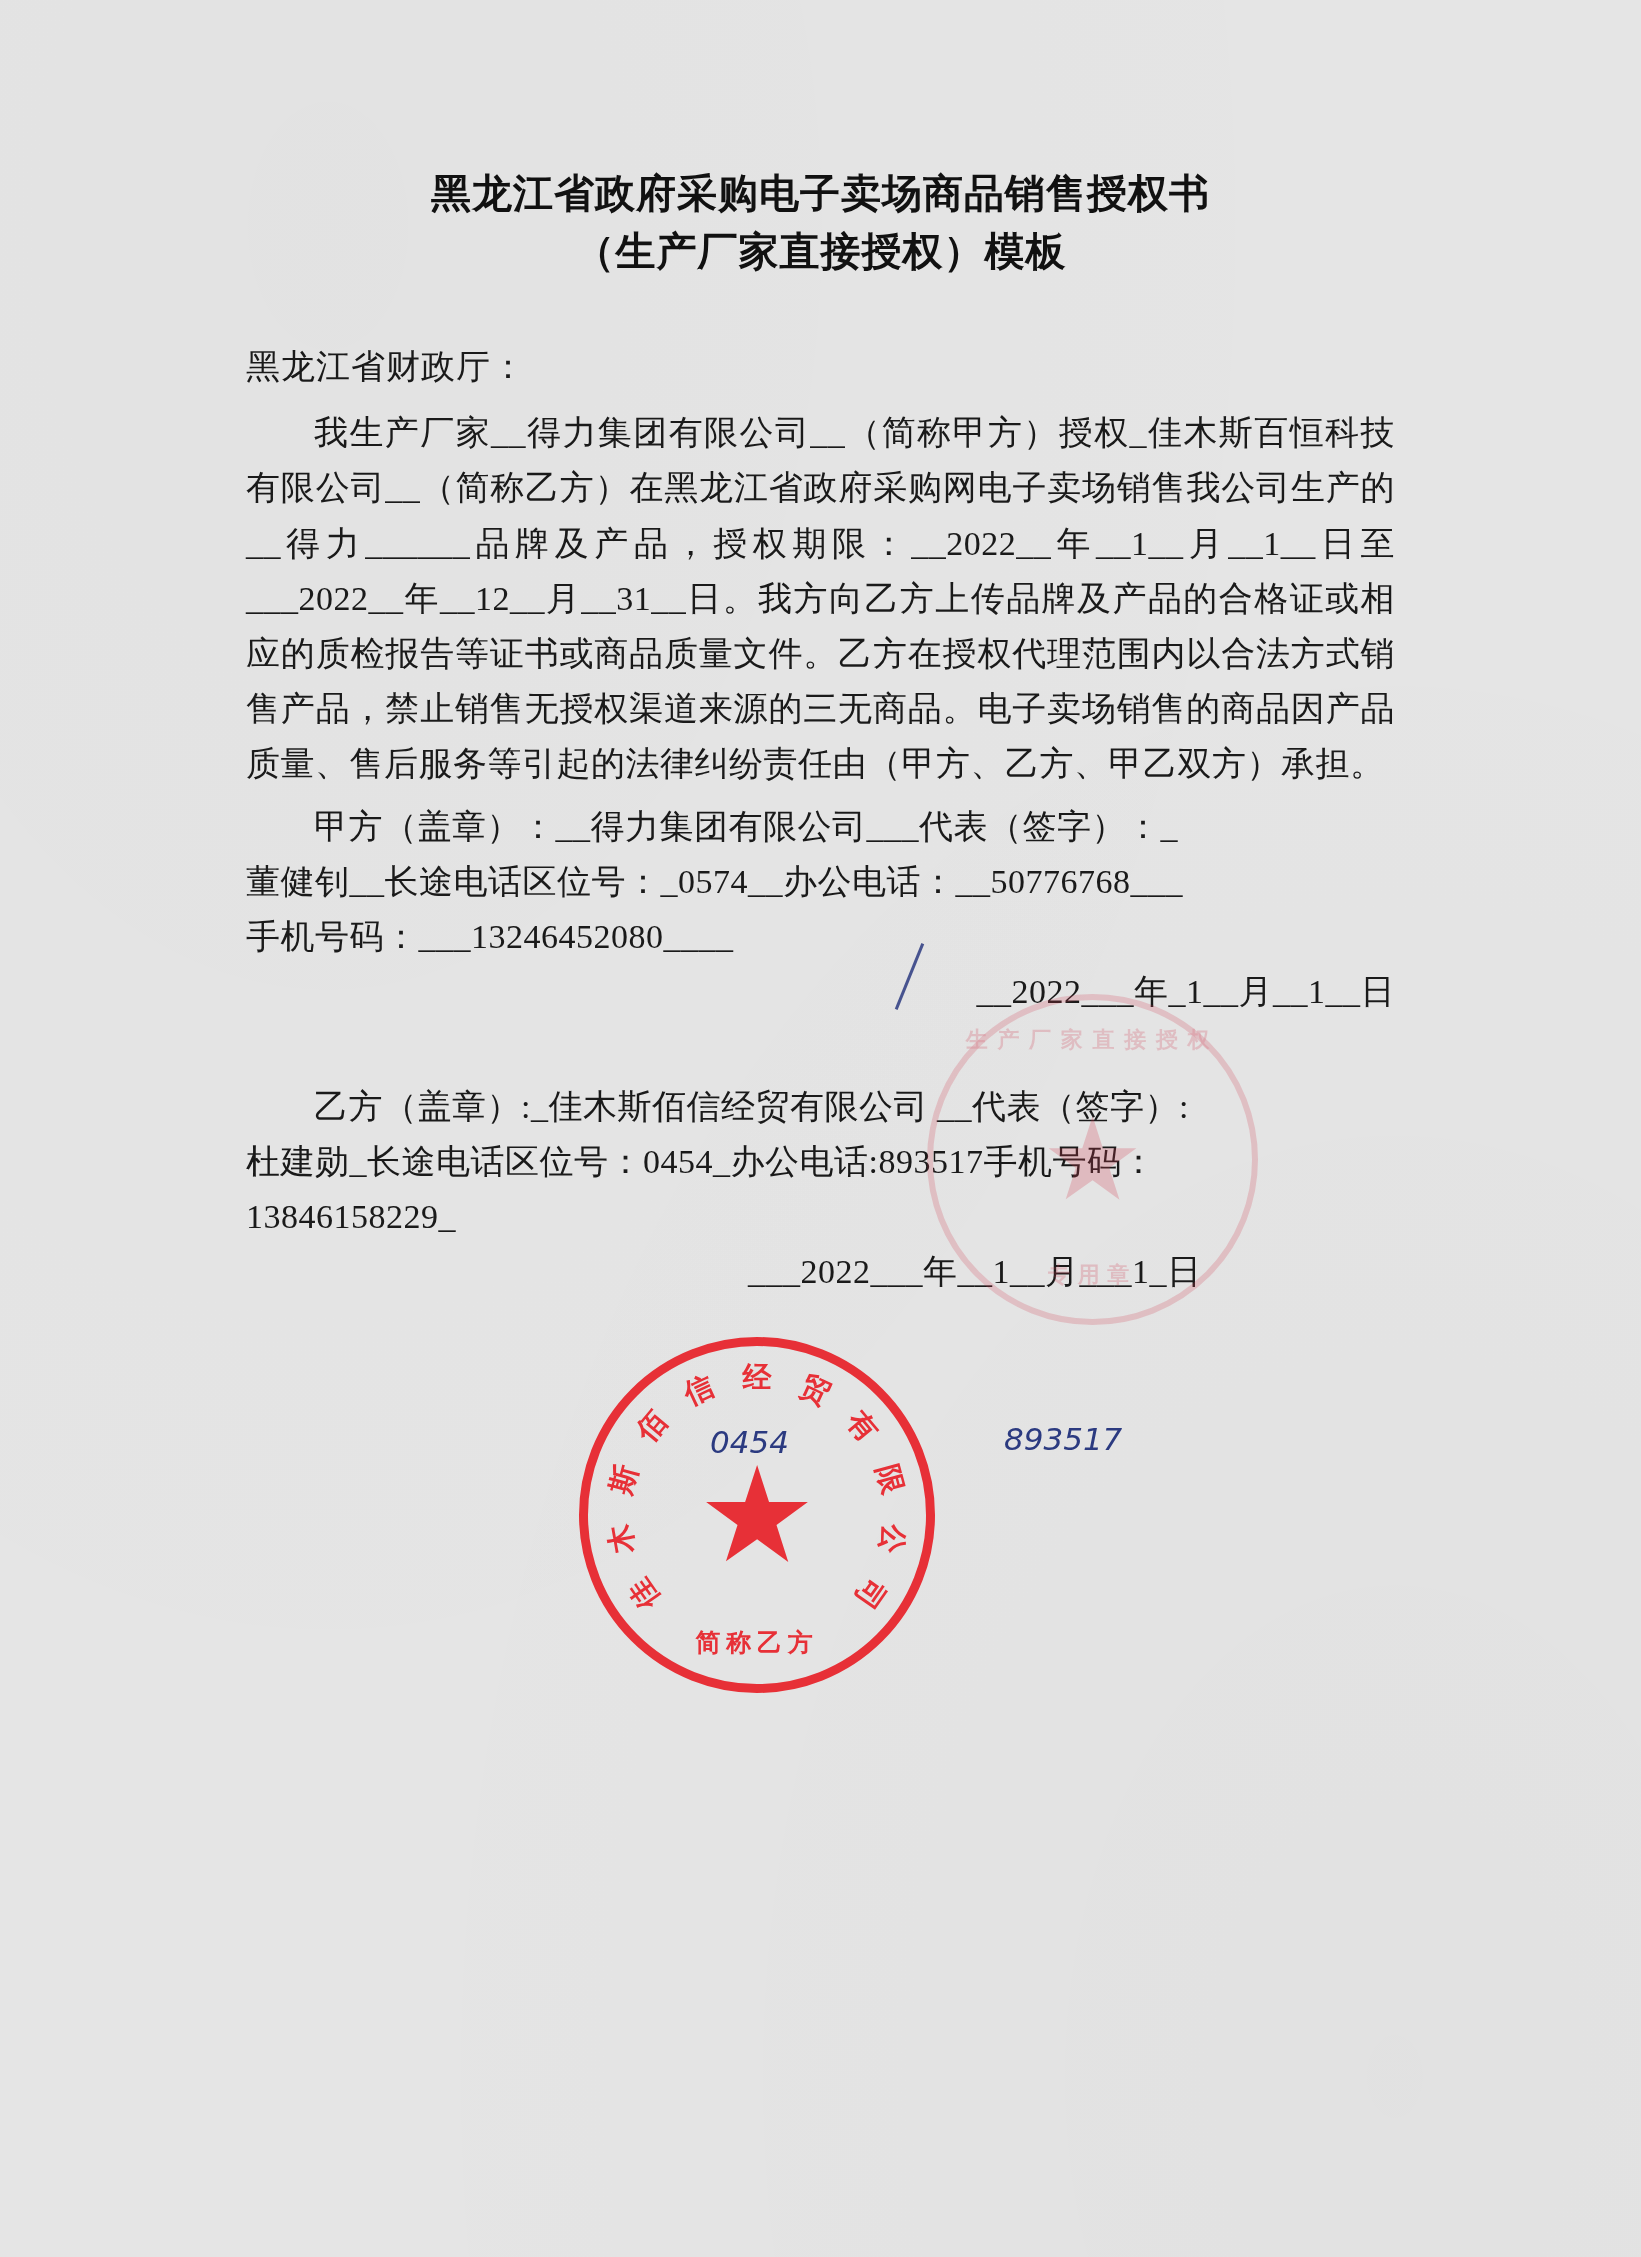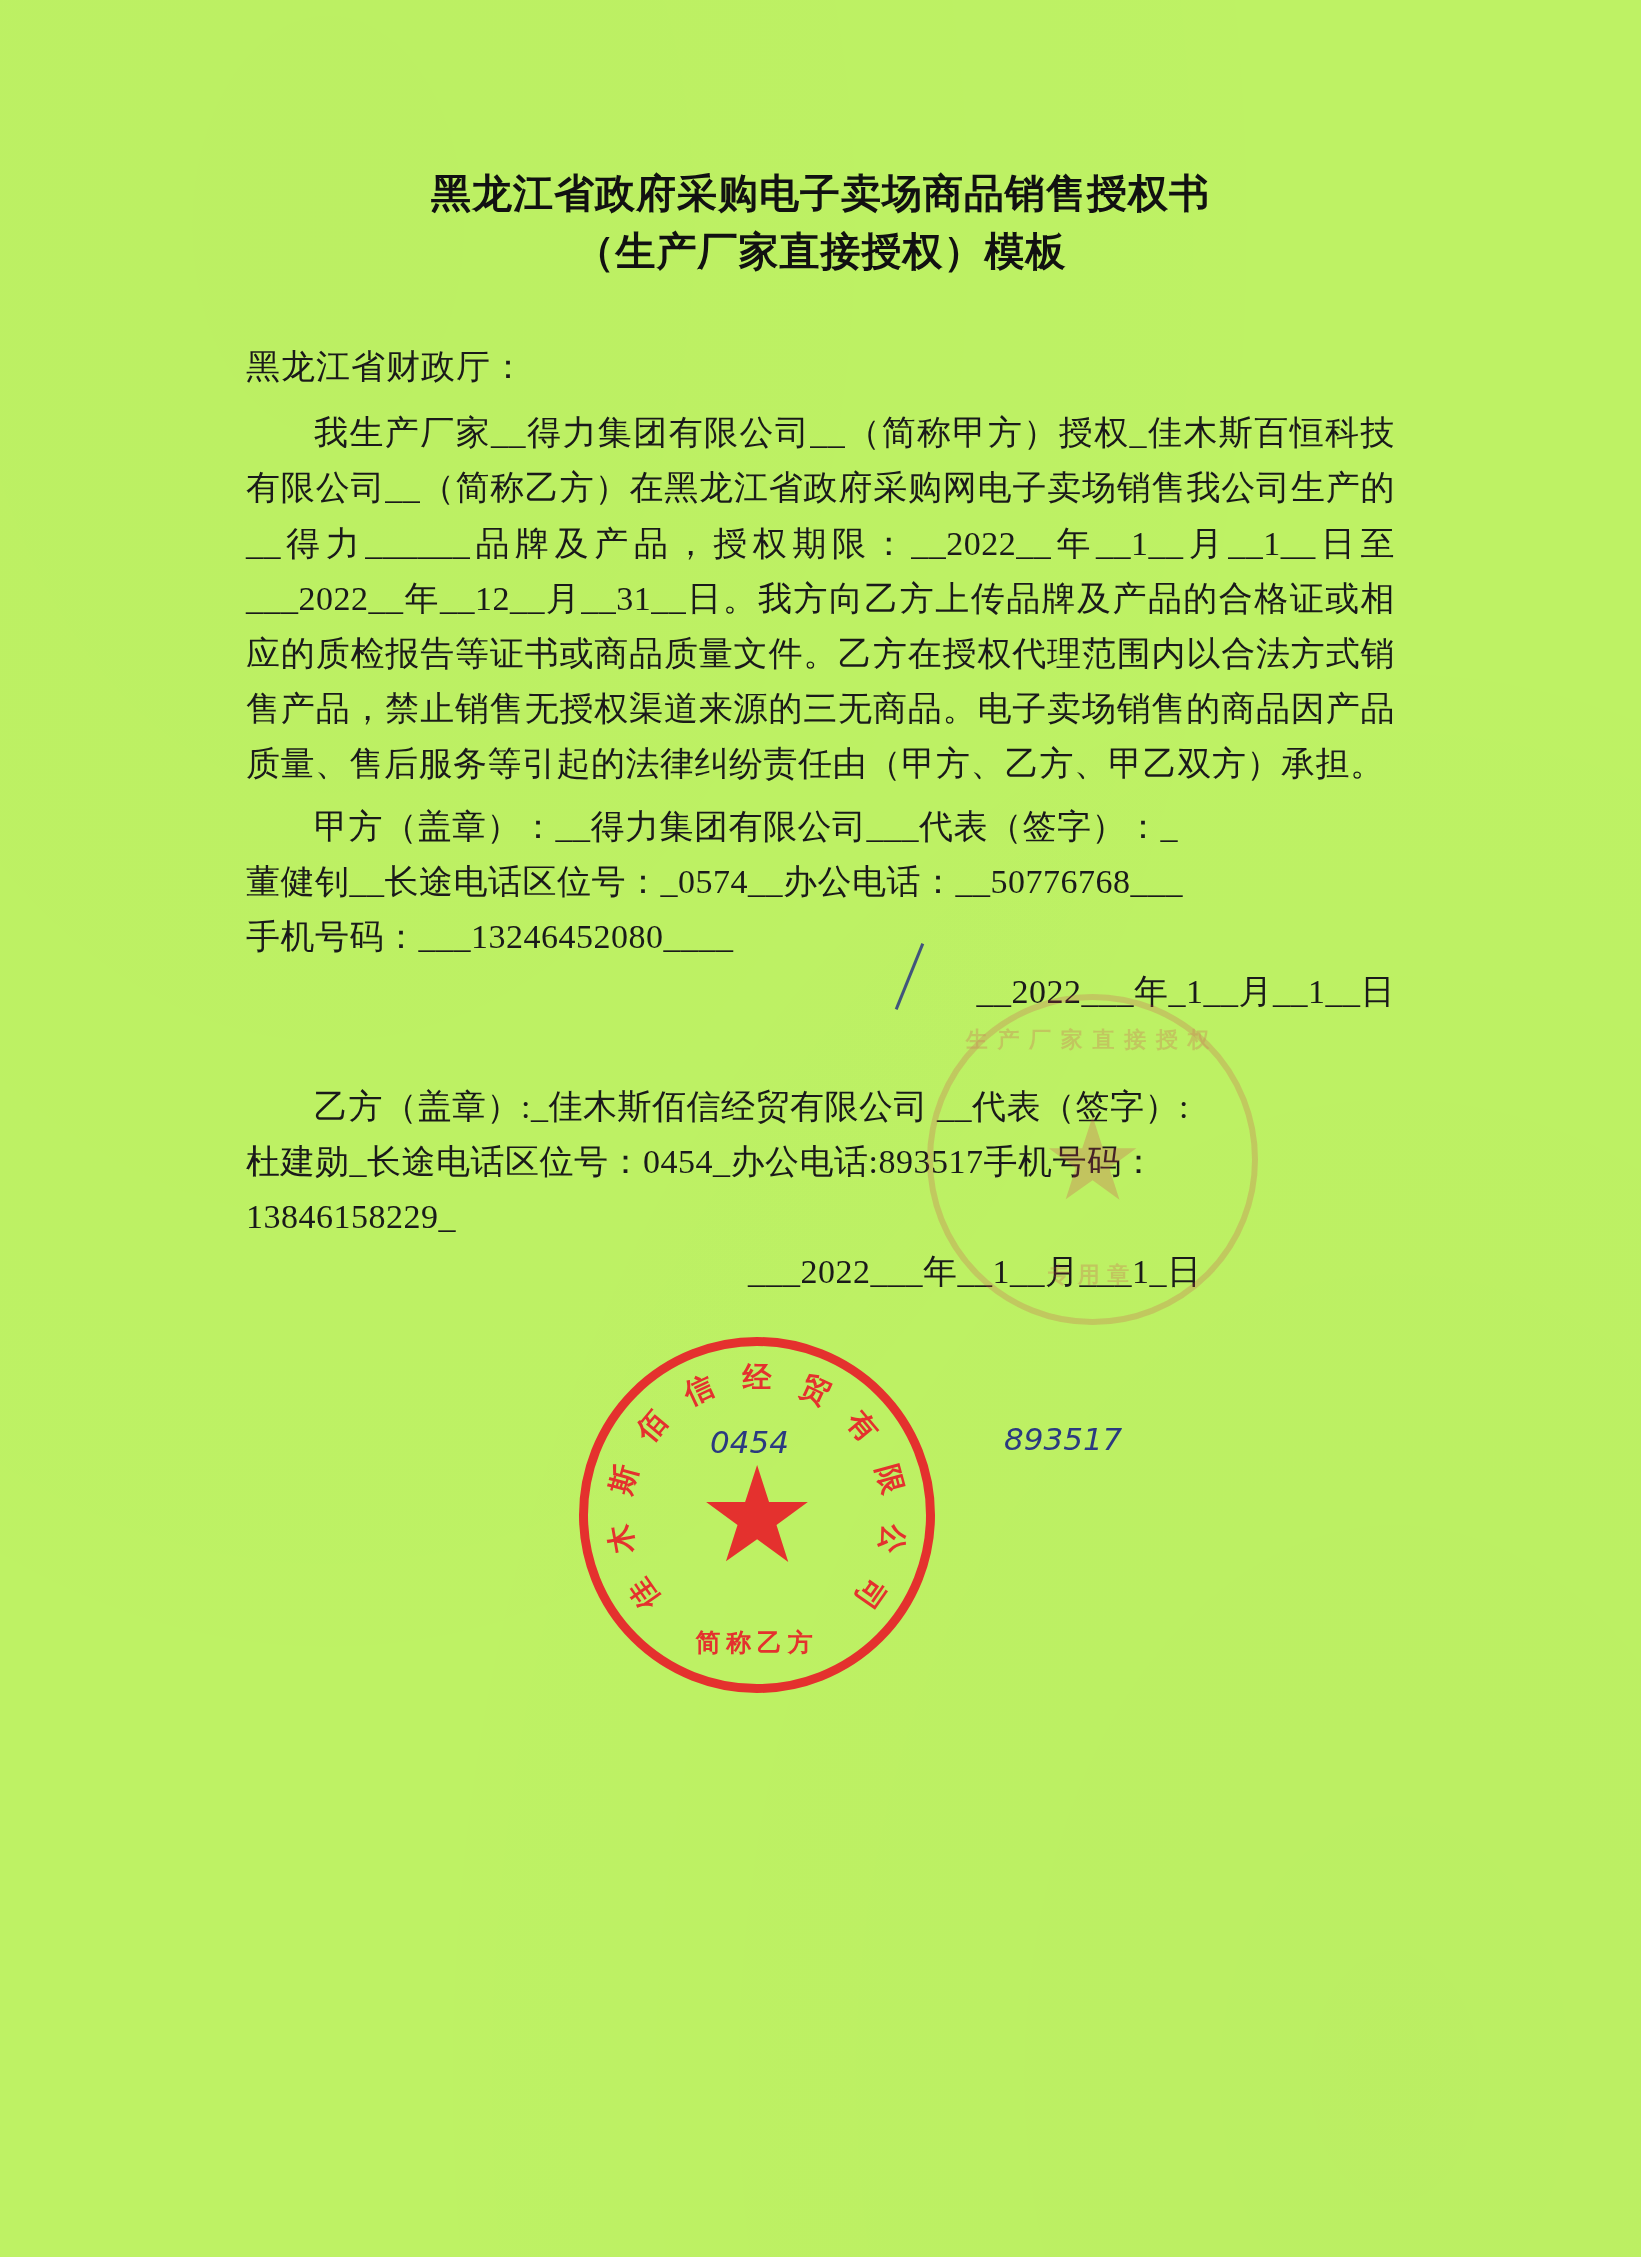--- a/index.html
+++ b/index.html
@@ -13,21 +13,21 @@
     position: relative;
     font-family: "Liberation Serif", "DejaVu Serif", serif;
     color: #1a1a1a;
     overflow: hidden;
   }
   .page {
     position: absolute;
     left: 0; top: 0;
     width: 1641px;
     height: 2257px;
-    background: #bef264;
+    background: #e5e5e5;
   }
   
   .paper-tint {
     position: absolute;
     inset: 0;
     background:
       radial-gradient(ellipse at 20% 10%, rgba(0,0,0,0.012), rgba(0,0,0,0) 60%),
       radial-gradient(ellipse at 85% 92%, rgba(0,0,0,0.015), rgba(0,0,0,0) 55%);
     pointer-events: none;
   }

